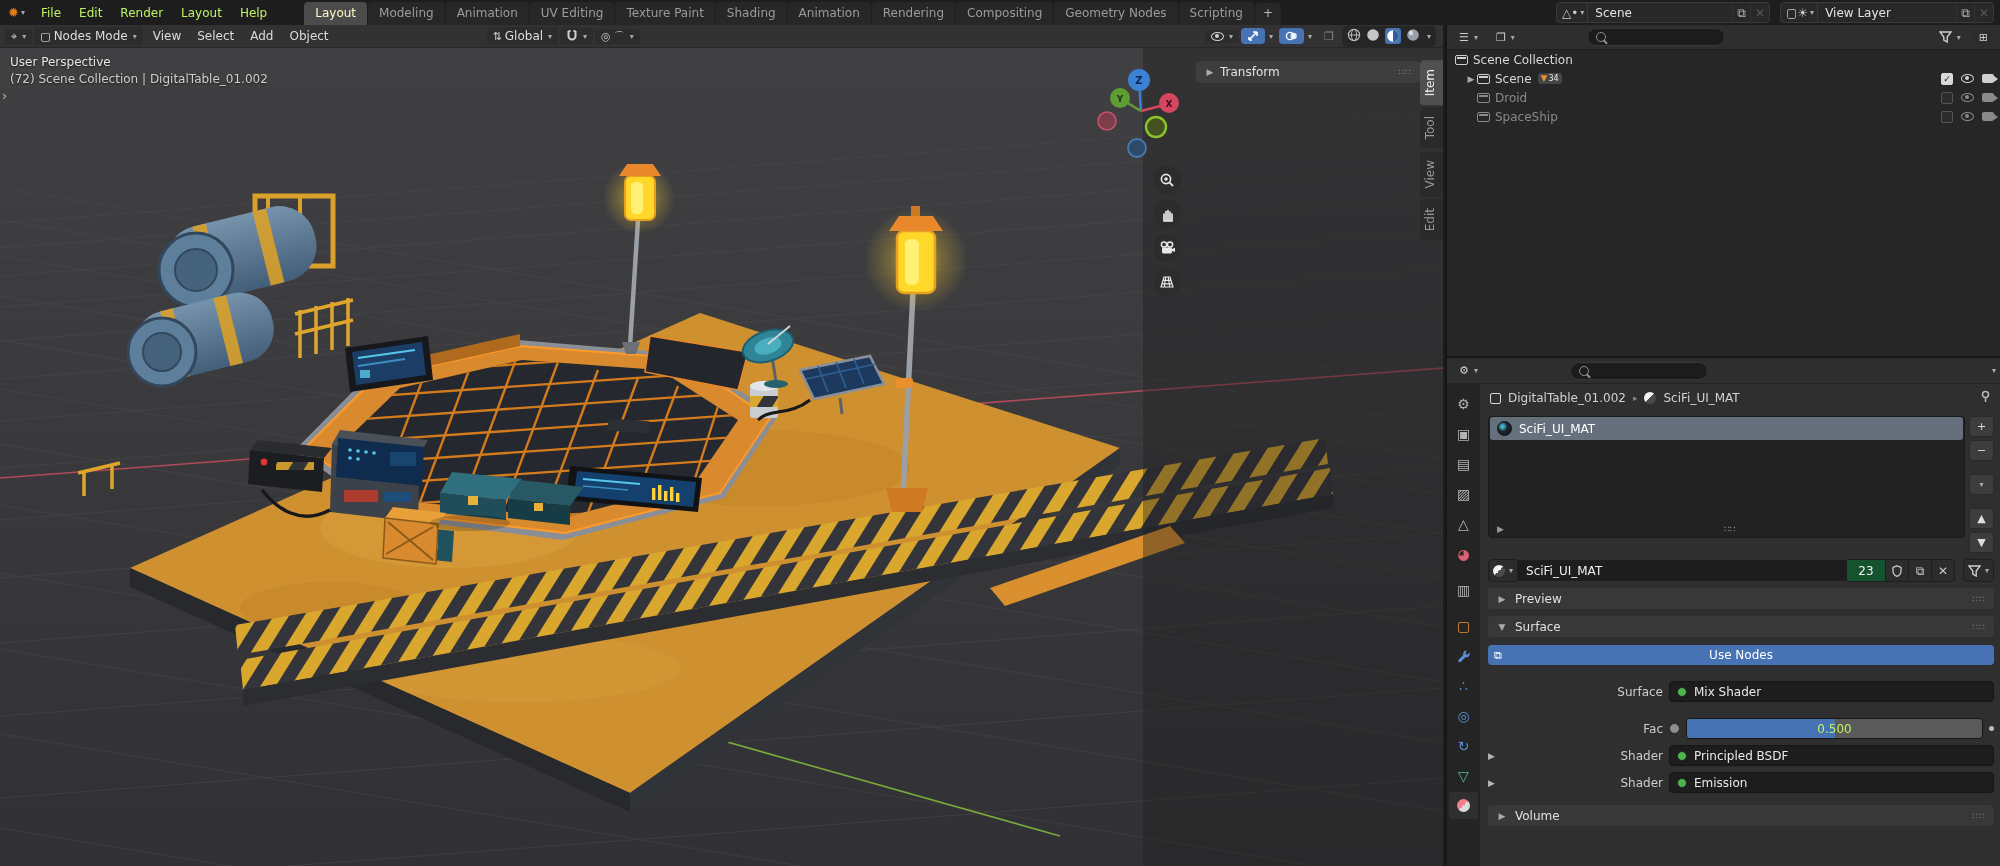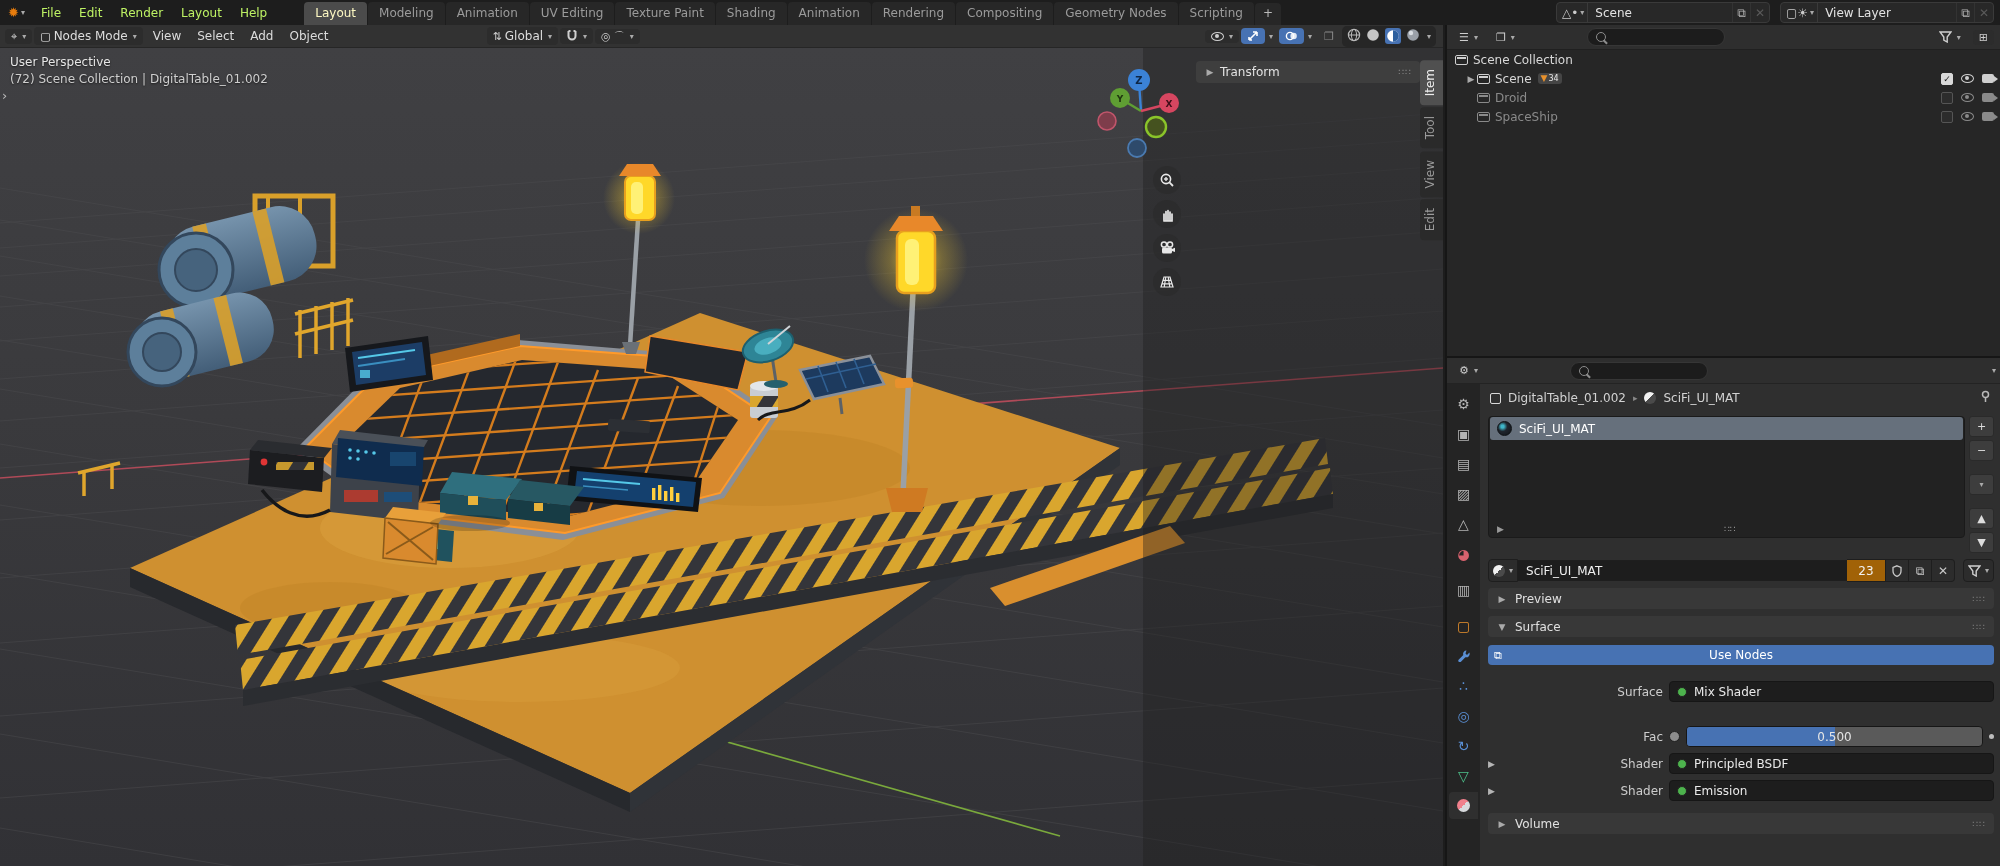--- a/index.html
+++ b/index.html
@@ -78,38 +78,38 @@
 .slot.sel{background:#66707c;color:#fff;border-radius:3px;margin:0 1px}
 .sphere{width:13px;height:13px;border-radius:50%;display:inline-block}
 .sphere.multi{background:conic-gradient(#e05555,#e0a23a,#58b158,#4a7fd0,#9a55c8,#e05555)}
 .sphere.darkui{background:radial-gradient(circle at 35% 35%,#3fb6c9 12%,#20262e 40%,#14181d 85%);border:1px solid #0e1114}
 .slot-foot{position:absolute;bottom:3px;left:8px;right:8px;display:flex;color:#999;font-size:9px}
 .slot-ops{width:25px;display:flex;flex-direction:column;gap:3px}
 .sop{height:19px;background:#3d3d3d;border:1px solid #2a2a2a;border-radius:3px;color:#ddd;display:flex;align-items:center;justify-content:center;font-size:11px}
 .datablock{display:flex;align-items:center;margin:7px 8px 0;gap:0;height:21px}
 .db-browse{display:flex;align-items:center;background:#2c2c2c;border:1px solid #1e1e1e;border-radius:4px 0 0 4px;height:21px;padding:0 4px;gap:2px}
 .db-name{flex:1;background:#1d1d1d;border-top:1px solid #1e1e1e;border-bottom:1px solid #1e1e1e;height:19px;display:flex;align-items:center;padding:0 8px;color:#efefef}
-.db-users{width:38px;background:#a16207;height:21px;display:flex;align-items:center;justify-content:center;color:#f2f2f2;border:1px solid #1e1e1e;border-left:none}
+.db-users{width:38px;background:#14532d;height:21px;display:flex;align-items:center;justify-content:center;color:#f2f2f2;border:1px solid #1e1e1e;border-left:none}
 .db-btn{width:22px;background:#2c2c2c;height:21px;display:flex;align-items:center;justify-content:center;color:#c9c9c9;border:1px solid #1e1e1e;border-left:none}
 .db-btn.last{border-radius:0 4px 4px 0}
 .db-filter{display:flex;align-items:center;margin-left:8px;background:#2c2c2c;border:1px solid #1e1e1e;border-radius:4px;height:21px;padding:0 4px;gap:2px}
 .phead{display:flex;align-items:center;height:21px;background:#383838;border-radius:4px;margin:7px 8px 0;padding:0 8px;color:#e0e0e0;gap:7px}
 .phead .grip{margin-left:auto;color:#808080;font-size:9px;letter-spacing:1px}
 .usenodes{margin:8px 8px 0;height:20px;background:#4772b3;border-radius:4px;display:flex;align-items:center;color:#fff;position:relative}
 .usenodes .un-ic{position:absolute;left:6px;font-size:11px}
 .usenodes .un-label{flex:1;text-align:center}
 .prow{display:flex;align-items:center;height:21px;margin:6px 8px 0;gap:6px}
 .prow .pexp{width:14px;color:#b5b5b5;font-size:9px}
 .prow .plabel{width:155px;text-align:right;color:#cdcdcd;flex:none}
 .pfield{flex:1;background:#1d1d1d;border:1px solid #161616;border-radius:4px;height:19px;display:flex;align-items:center;gap:7px;padding:0 7px;color:#e9e9e9}
 .dot{width:8px;height:8px;border-radius:50%;background:#4db34d;border:1px solid #222;flex:none}
 .socket{width:9px;height:9px;border-radius:50%;background:#8d8d8d;border:1px solid #222;flex:none}
 .slider{flex:1;height:19px;border-radius:4px;background:#5a5a5a;border:1px solid #161616;position:relative;overflow:hidden}
 .slider .fill{position:absolute;left:0;top:0;bottom:0;width:50%;background:#4772b3}
-.slider .val{position:absolute;inset:0;display:flex;align-items:center;justify-content:center;color:#e5e5e5}
+.slider .val{position:absolute;inset:0;display:flex;align-items:center;justify-content:center;color:#bef264}
 .enddot{width:5px;height:5px;border-radius:50%;background:#bdbdbd;flex:none}
 .mag{width:8px;height:8px;border:1.4px solid #8d8d8d;border-radius:50%;position:relative;flex:none}
 .mag::after{content:"";position:absolute;width:5px;height:1.6px;background:#8d8d8d;transform:rotate(45deg);left:6px;top:8px}
 .mini-sphere{width:12px;height:12px;border-radius:50%;background:linear-gradient(135deg,#f2f2f2 50%,#4a4a4a 50%);display:inline-block}
 .cube-ic{width:11px;height:11px;border:1.4px solid #d8d8d8;border-radius:2px;box-sizing:border-box}
 svg text{font-family:"DejaVu Sans",sans-serif}
 </style>
 </head>
 <body>
 
@@ -734,21 +734,21 @@
 
         <div class="prow" style="margin-top:16px">
           <span class="pexp"></span>
           <span class="plabel">Surface</span>
           <span class="pfield">
               <span class="dot"></span>
               <span>Mix Shader</span>
             </span>
         </div>
 
-        <div class="prow" style="margin-top:24px">
+        <div class="prow" style="margin-top:16px">
           <span class="pexp"></span>
           <span class="plabel">Fac</span>
           <span class="socket"></span>
           <span class="slider">
             <span class="fill"></span>
             <span class="val">0.500</span>
           </span>
           <span class="enddot"></span>
         </div>
 

